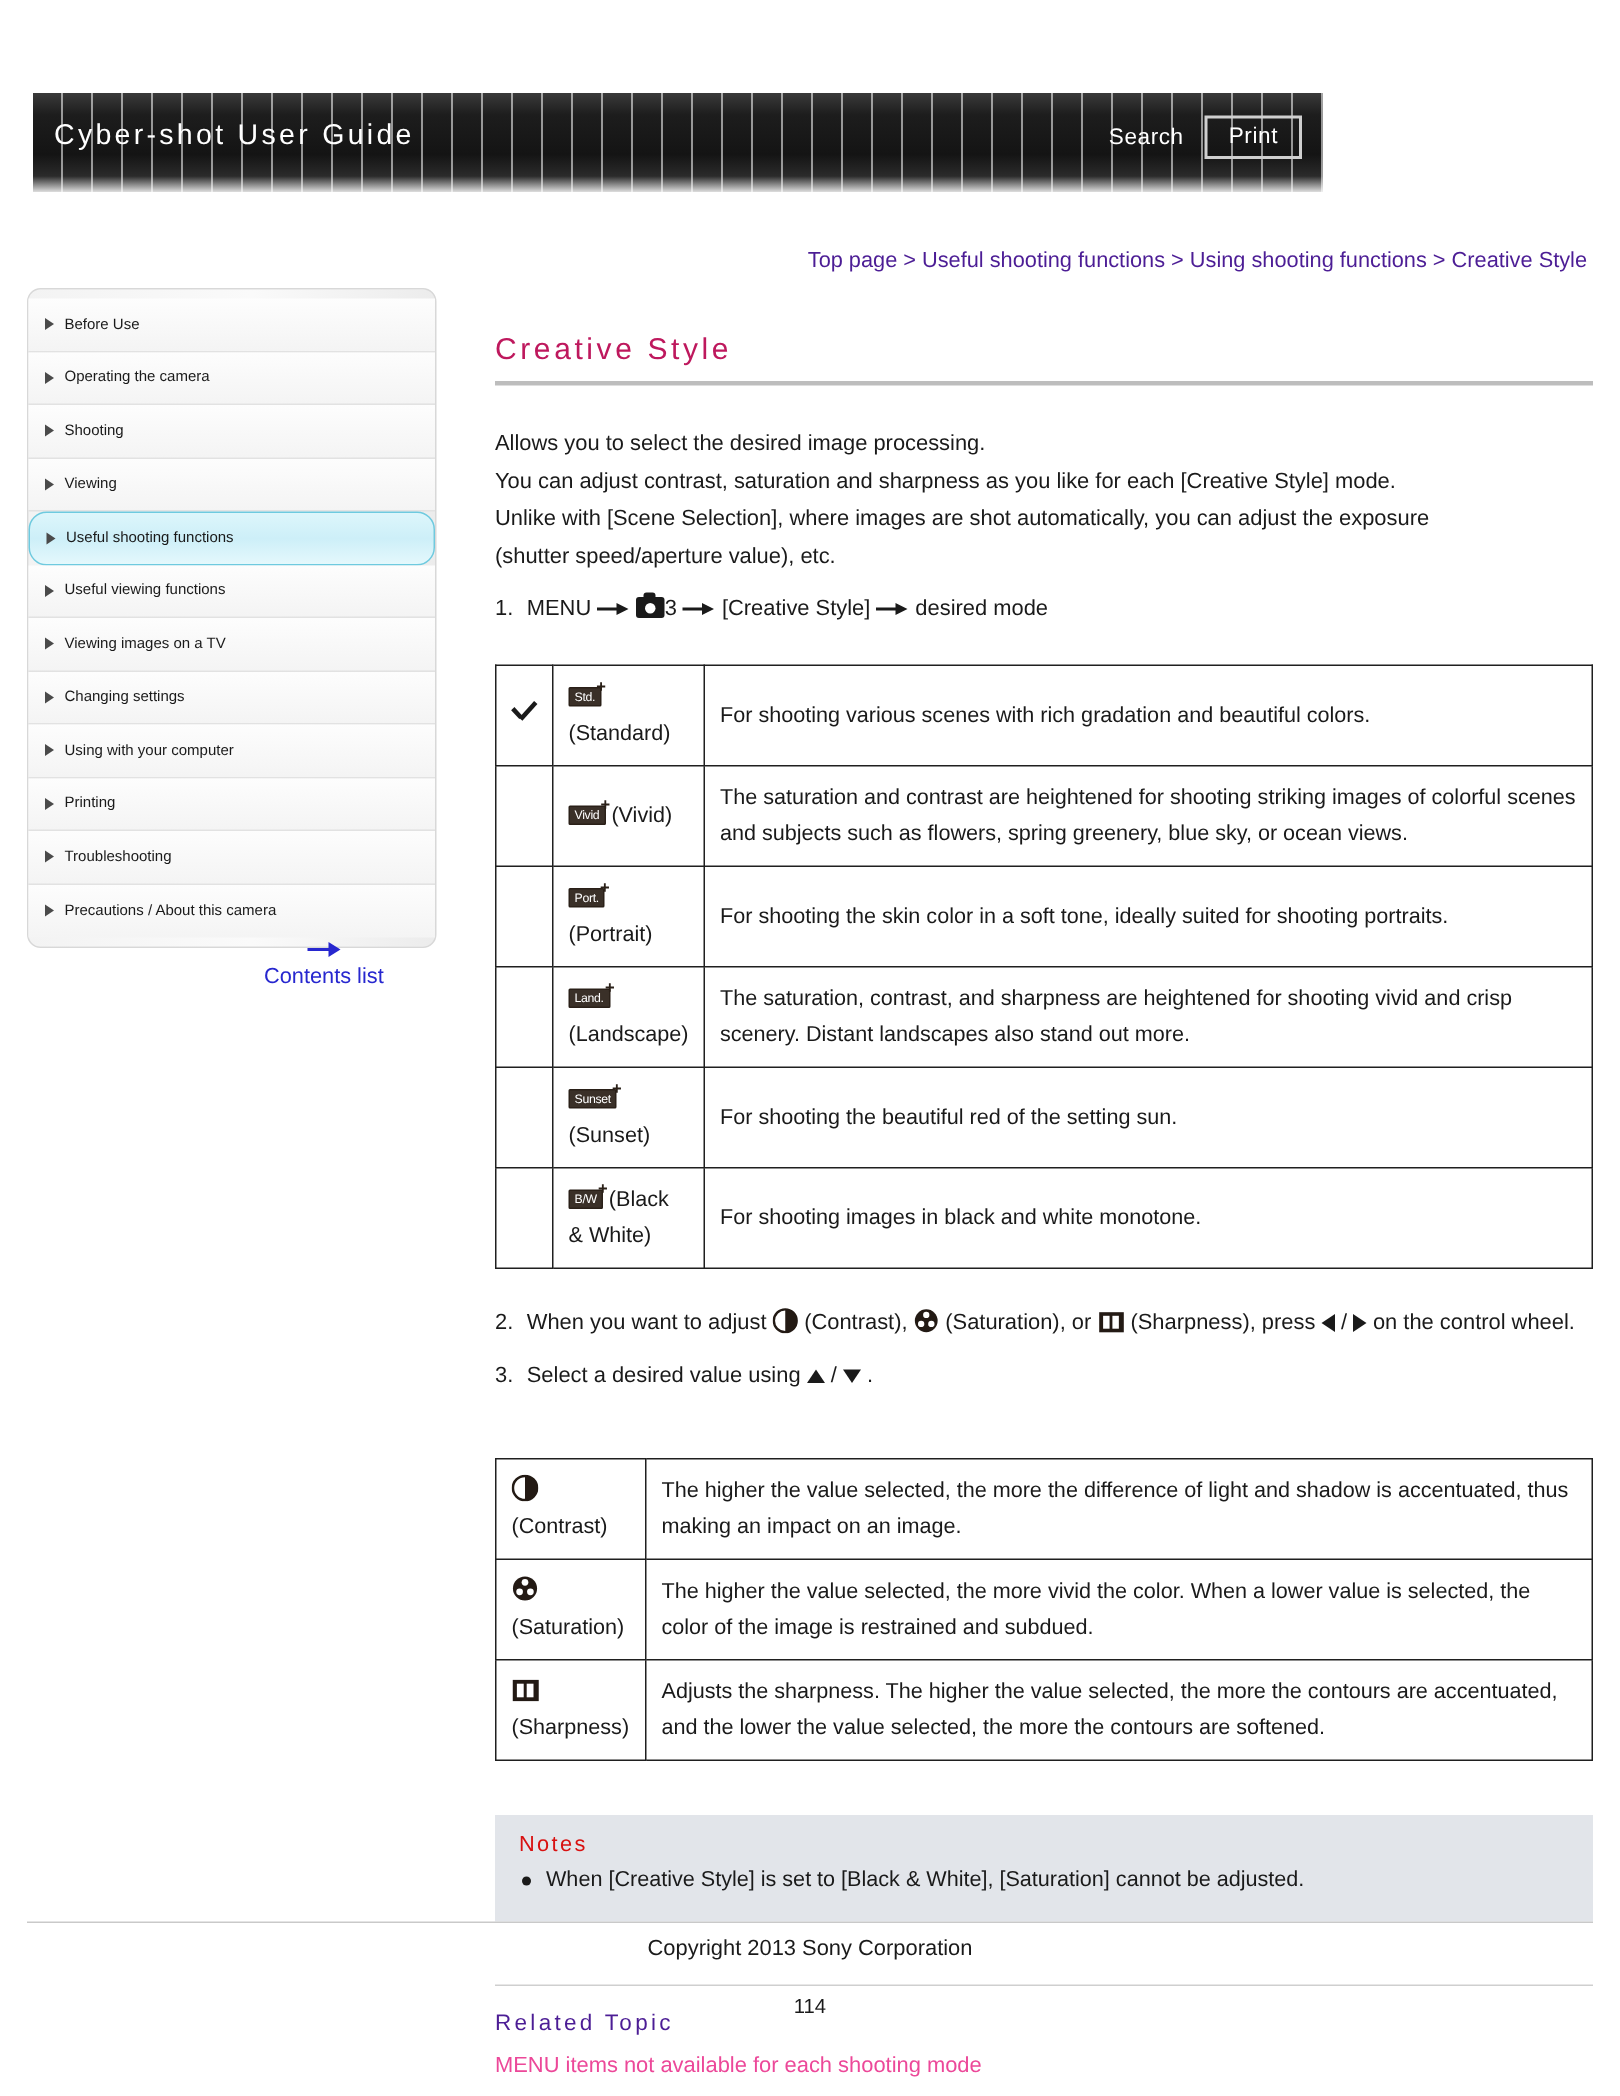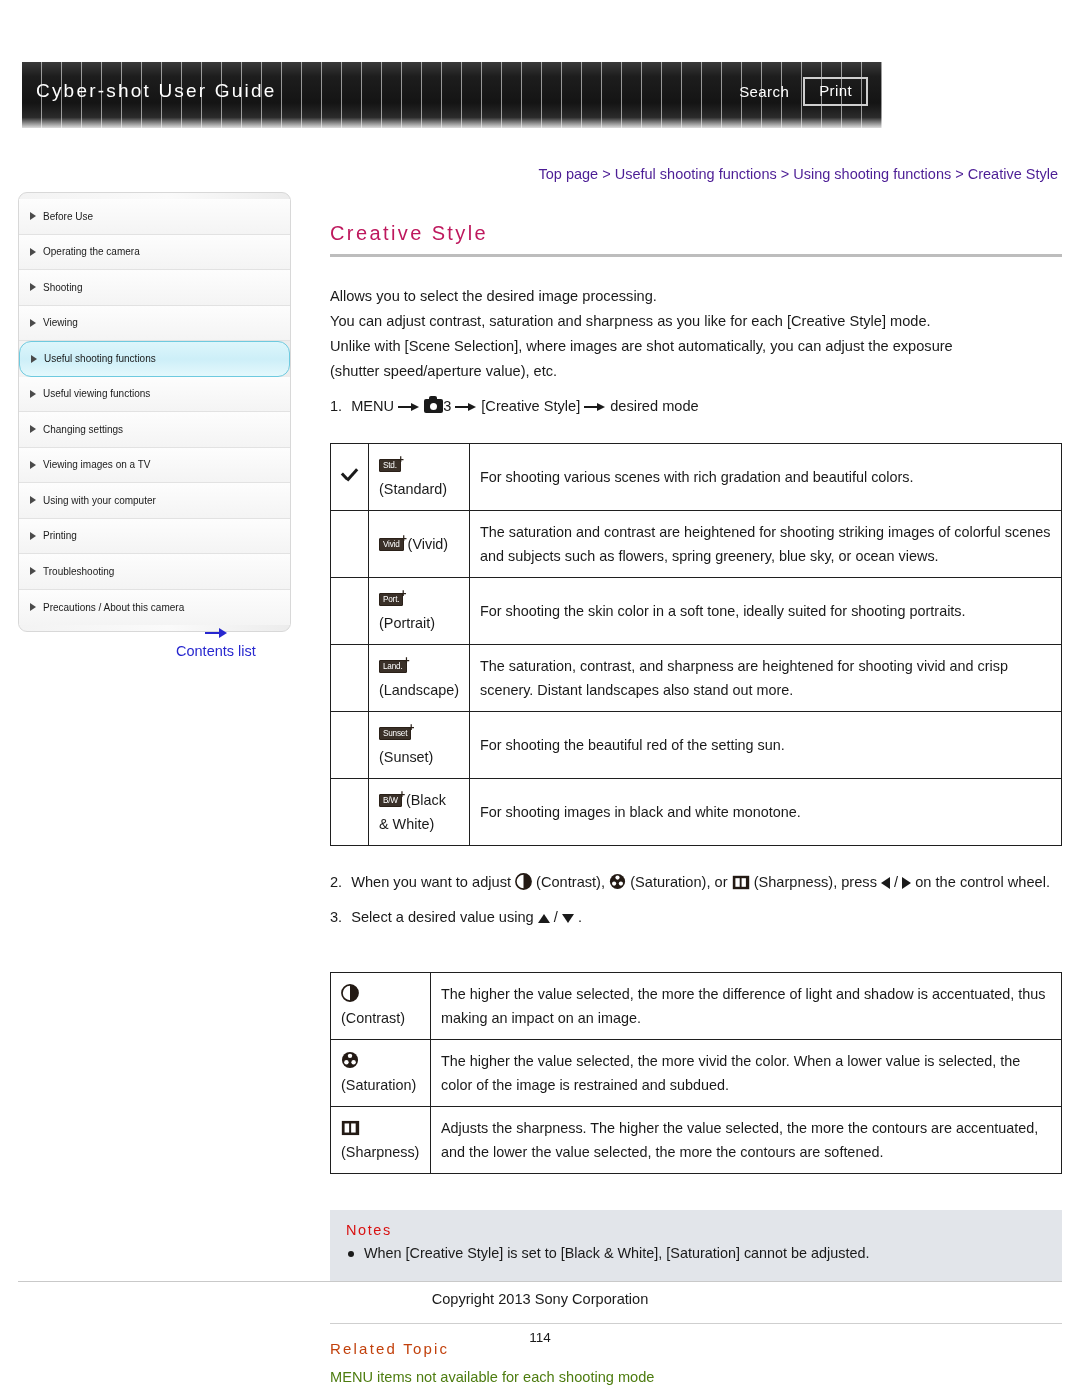--- a/index.html
+++ b/index.html
@@ -347,26 +347,26 @@
 
   .related-rule {
     margin-top: 42px;
     height: 1px;
     background: #cfcfcf;
   }
   .related-title {
     margin-top: 16px;
     font-size: 15px;
     letter-spacing: 2.2px;
-    color: #c2410c;
+    color: #4c1d95;
   }
   .related-link {
     margin-top: 12px;
     font-size: 14.6px;
-    color: #4d7c0f;
+    color: #ec4899;
     cursor: pointer;
   }
 
   
   .footer-rule {
     position: absolute;
     left: 18px; right: 18px;
     top: 1281px;
     height: 1px;
     background: #c9c9c9;
@@ -423,25 +423,25 @@
     <div class="nav-item active">
       <span class="tri"></span>
       <span>Useful shooting functions</span>
     </div>
     <div class="nav-item">
       <span class="tri"></span>
       <span>Useful viewing functions</span>
     </div>
     <div class="nav-item">
       <span class="tri"></span>
+      <span>Viewing images on a TV</span>
+    </div>
+    <div class="nav-item">
+      <span class="tri"></span>
       <span>Changing settings</span>
-    </div>
-    <div class="nav-item">
-      <span class="tri"></span>
-      <span>Viewing images on a TV</span>
     </div>
     <div class="nav-item">
       <span class="tri"></span>
       <span>Using with your computer</span>
     </div>
     <div class="nav-item">
       <span class="tri"></span>
       <span>Printing</span>
     </div>
     <div class="nav-item">

